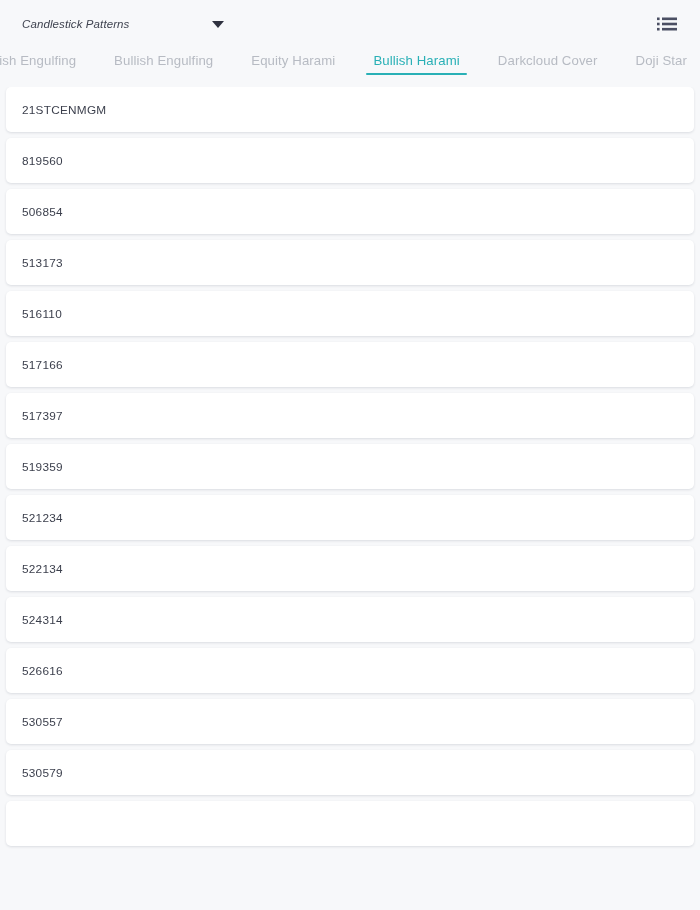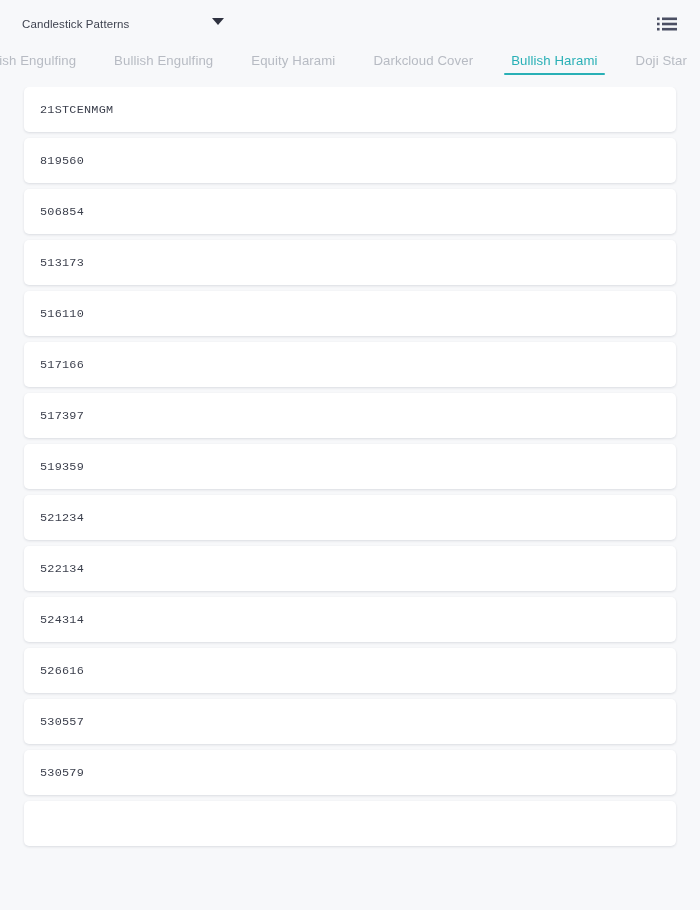--- a/index.html
+++ b/index.html
@@ -64,23 +64,24 @@
     position: relative;
     height: 48px;
     display: flex;
     align-items: center;
     background: #f7f8fa;
     padding: 0 0 0 22px;
   }
 
   .dropdown {
     display: flex;
-    align-items: flex-start;
+    align-items: center;
     cursor: pointer;
     min-width: 216px;
+    font-style: italic;
   }
 
   .dropdown-label {
     font-size: 11.5px;
     color: #3f4350;
     letter-spacing: 0.1px;
     white-space: nowrap;
   }
 
   .dropdown-caret {
@@ -154,24 +155,23 @@
     right: 12px;
     bottom: 12px;
     height: 2.5px;
     background: #29b0b6;
     border-radius: 2px;
   }
 
   
   .list {
     position: relative;
-    padding: 0 24px;
+    padding: 0 6px;
     height: 780px;
     overflow: hidden;
-    font-family: Liberation Mono, monospace;
   }
 
   .list-card {
     height: 45px;
     margin-bottom: 6px;
     background: #ffffff;
     border-radius: 5px;
     box-shadow: 0 1px 2.5px rgba(31, 38, 64, 0.13);
     display: flex;
     align-items: center;
@@ -214,27 +214,27 @@
     <div class="tabbar">
       <div class="tab">
         <span class="tab-label">Bearish Engulfing</span>
       </div>
       <div class="tab">
         <span class="tab-label">Bullish Engulfing</span>
       </div>
       <div class="tab">
         <span class="tab-label">Equity Harami</span>
       </div>
-      <div class="tab">
-        <span class="tab-label">Darkcloud Cover</span>
-      </div>
       <div class="tab active">
         <span class="tab-label">Bullish Harami</span>
       </div>
       <div class="tab">
+        <span class="tab-label">Darkcloud Cover</span>
+      </div>
+      <div class="tab">
         <span class="tab-label">Doji Star</span>
       </div>
 
     </div>
   </div>
 
   <div class="list">
     <div class="list-card">
       <span class="list-card-label">21STCENMGM</span>
     </div>

